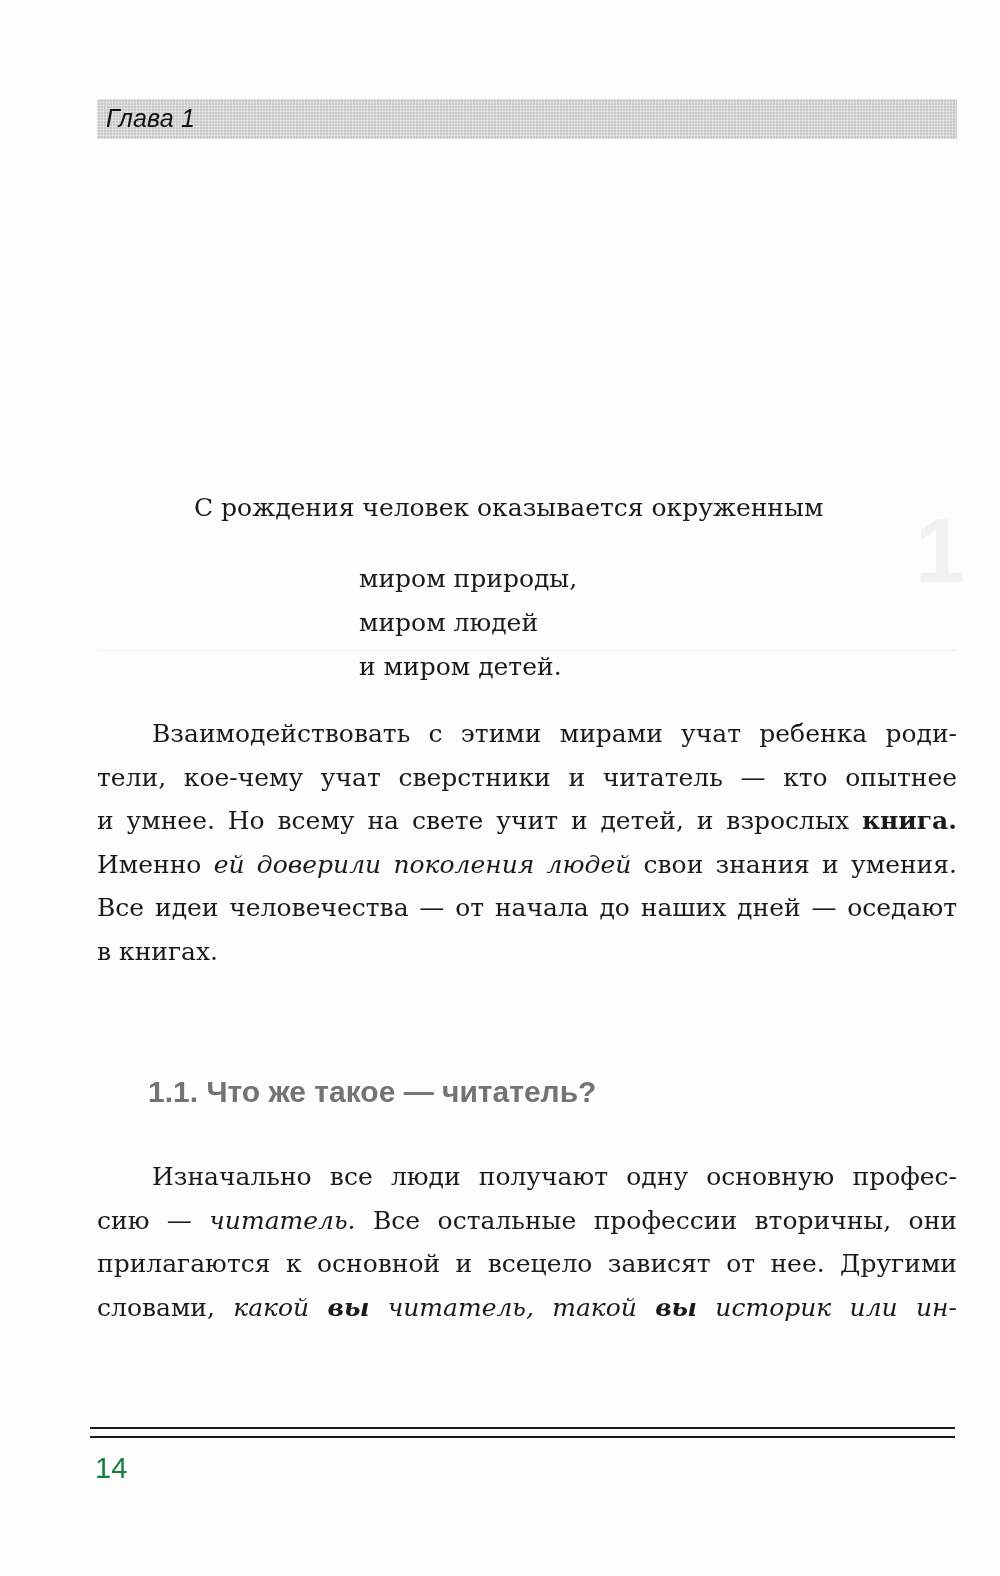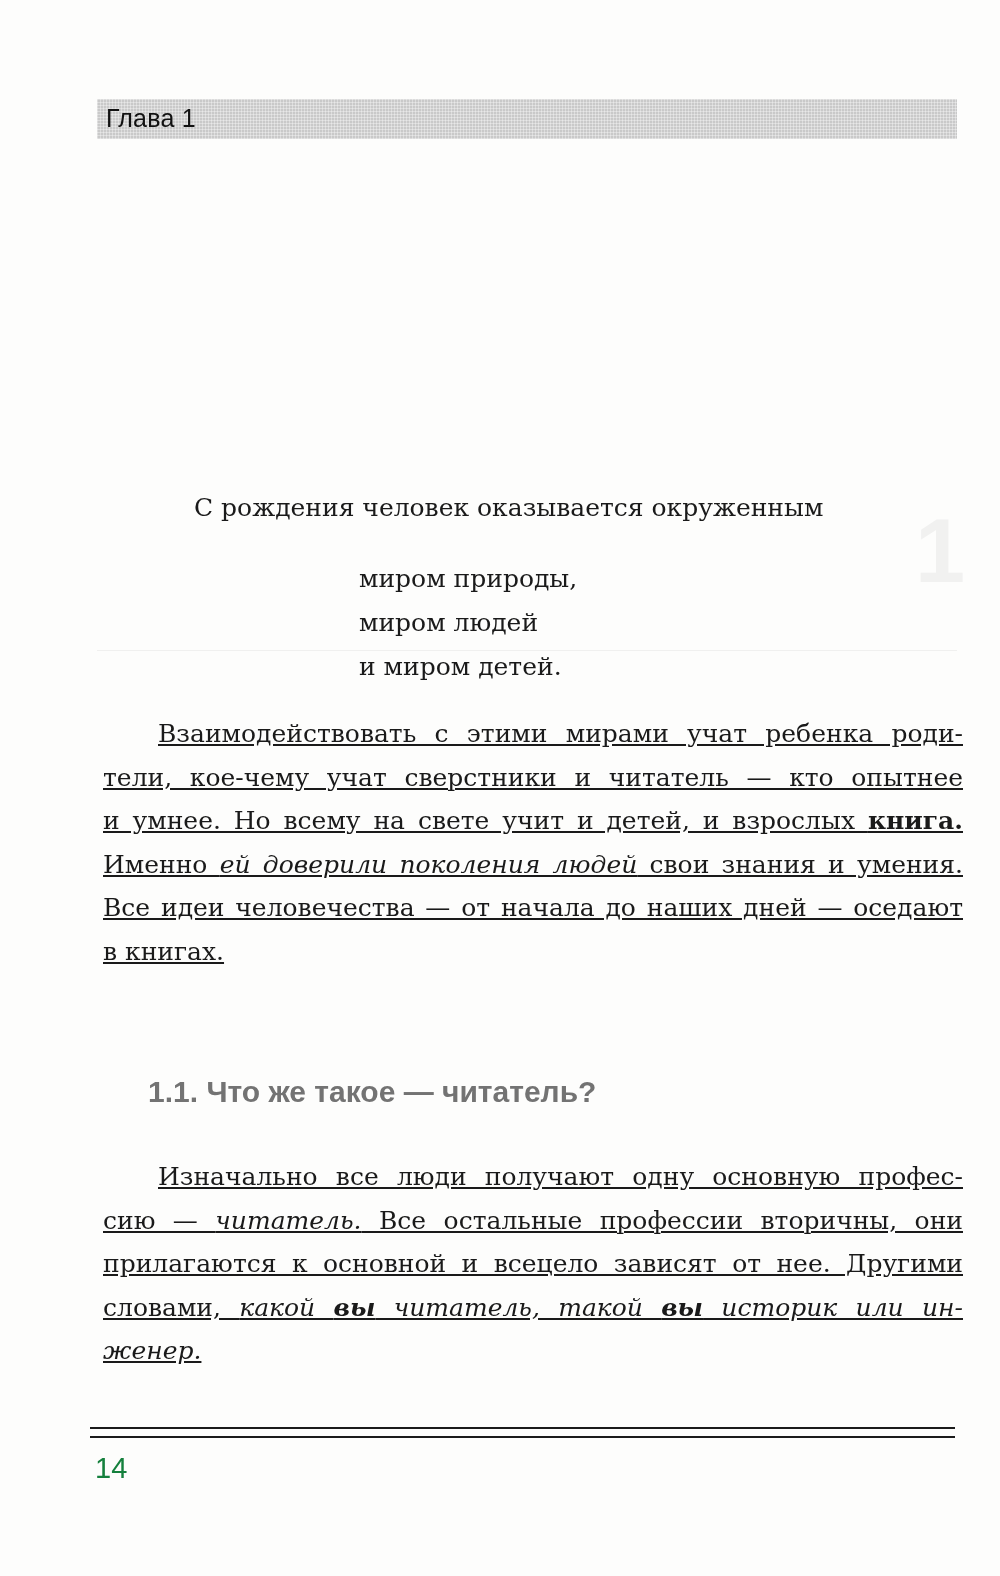--- a/index.html
+++ b/index.html
@@ -28,20 +28,21 @@
       box-sizing: border-box;
     }
     .running-head-label {
       position: absolute;
       left: 9px;
       top: 5px;
       font-family: "Liberation Sans", sans-serif;
       font-size: 25px;
       color: #111;
       letter-spacing: 0.2px;
+      font-style: italic;
     }
     .ghost {
       position: absolute;
       color: #f1f1f0;
       font-family: "Liberation Sans", sans-serif;
       font-weight: bold;
     }
     .ghost-numeral {
       left: 915px;
       top: 500px;
@@ -69,26 +70,25 @@
     .worlds {
       position: absolute;
       left: 359px;
       top: 557px;
       font-size: 25px;
       line-height: 44px;
     }
     .worlds div { white-space: nowrap; }
     .para {
       position: absolute;
-      left: 103px;
+      left: 97px;
       width: 860px;
       font-size: 25px;
       line-height: 43.5px;
       text-align: justify;
-      text-decoration: underline;
     }
     .para .line {
       display: block;
       text-align: justify;
       text-align-last: justify;
       white-space: nowrap;
     }
     .para .line.last {
       text-align-last: left;
     }
@@ -157,19 +157,18 @@
 <div class="section-heading">
   <span>1.1.</span>
   <span>Что же такое — читатель?</span>
 </div>
 
 <div class="para p2">
     <span class="line indent"><span>Изначально все люди получают одну основную профес-</span></span>
     <span class="line"><span>сию — </span><i>читатель.</i><span> Все остальные профессии вторичны, они</span></span>
     <span class="line"><span>прилагаются к основной и всецело зависят от нее. Другими</span></span>
     <span class="line"><span>словами, </span><i>какой </i><b style="font-style: italic;">вы</b><i> читатель, такой </i><b style="font-style: italic;">вы</b><i> историк или ин-</i></span>
-    <span class="line last"><i>женер.</i></span>
   </div>
 
 <div class="footer-rule rule-1"></div>
 <div class="footer-rule rule-2"></div>
 
 <div class="page-number">14</div>
 
 </body></html>

